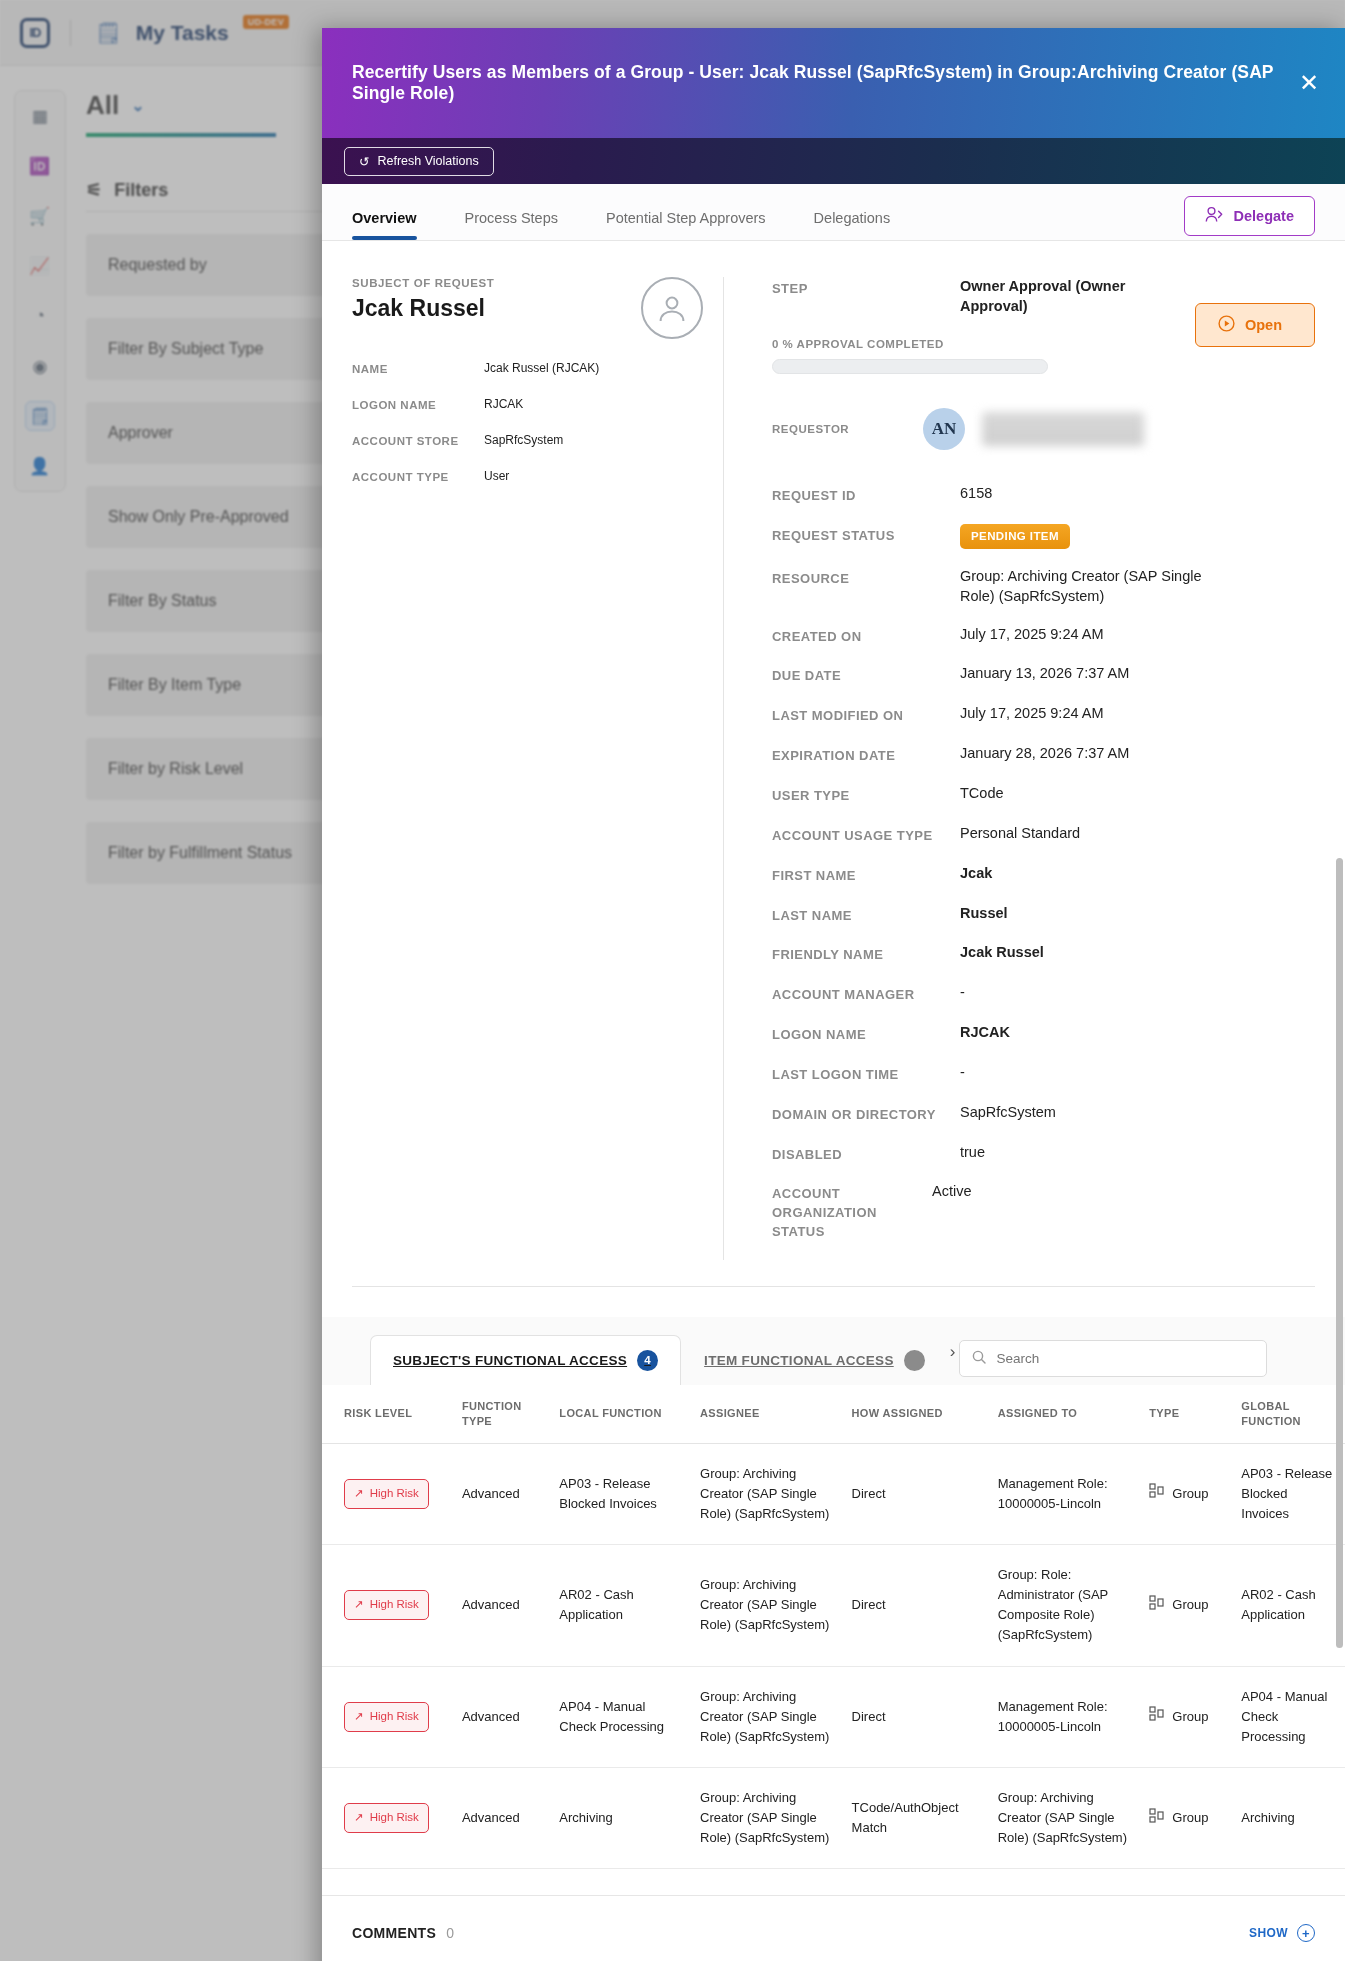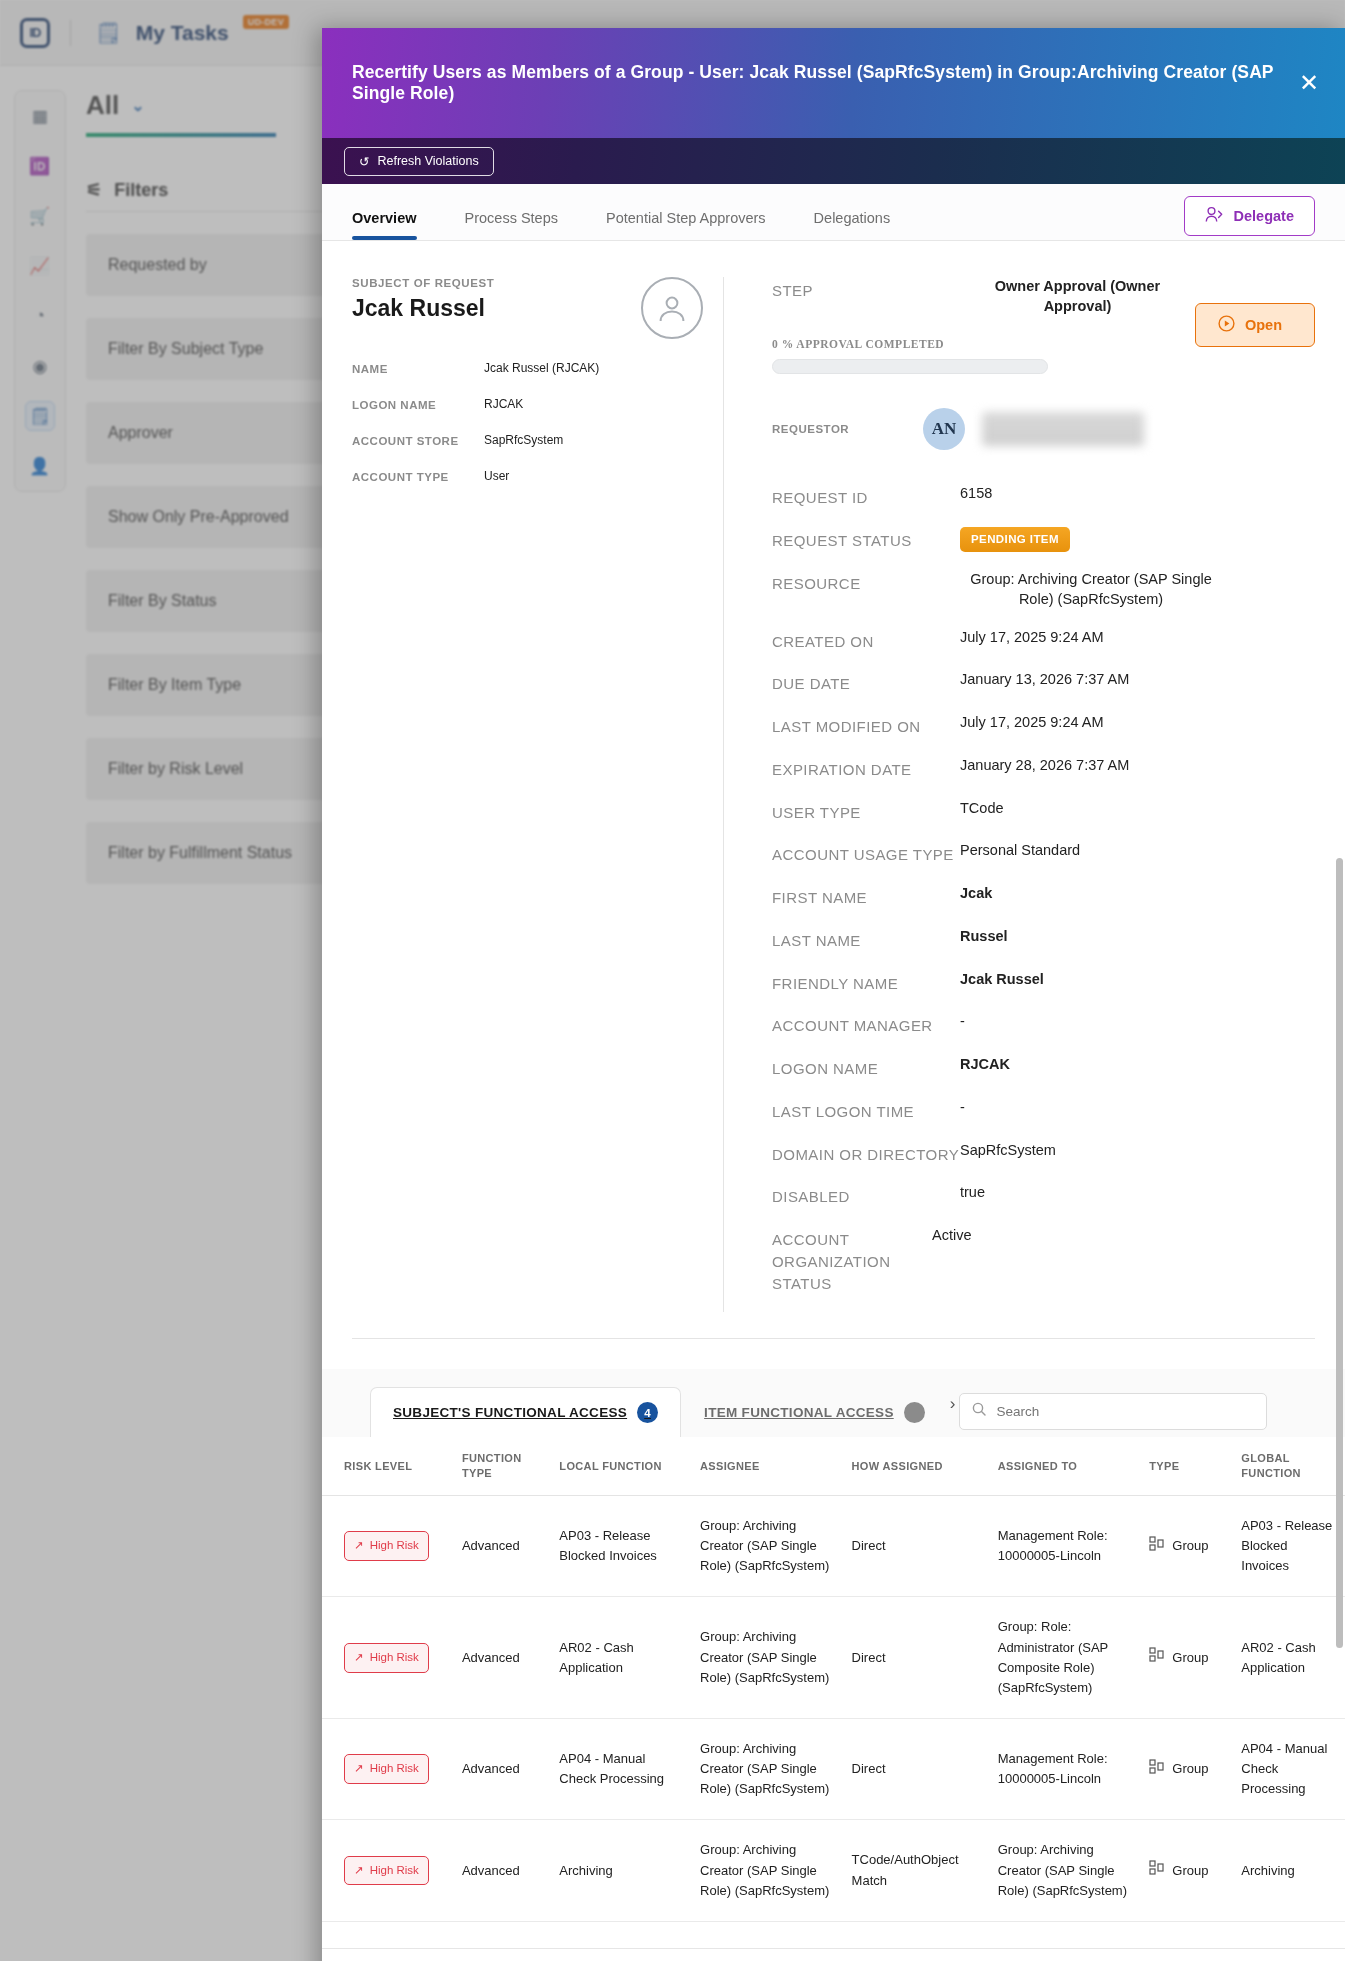--- a/index.html
+++ b/index.html
@@ -99,29 +99,29 @@
   .subj-label { font-size:11.5px; color:#8b8b8b; letter-spacing:.6px; font-weight:bold;}
   .subj-name { font-size:23px; color:#1a1a1a; font-weight:bold; margin-top:6px;}
   .avatar-circ { width:62px;height:62px;border:2px solid #a9aeb4;border-radius:50%;
      display:flex;align-items:center;justify-content:center;}
   .kv { display:flex; margin-top:22px; font-size:14px;}
   .kv .k { width:132px; color:#8b8b8b; font-size:11.5px; font-weight:bold; letter-spacing:.5px;
      padding-top:2px;}
   .kv .v { color:#222; font-size:12px;}
 
   .rk { display:flex; margin-bottom:18px; align-items:flex-start;}
-  .rk .k { width:188px; flex:0 0 188px; color:#8b8b8b; font-size:15px; font-weight:normal;
+  .rk .k { width:188px; flex:0 0 188px; color:#8b8b8b; font-size:13px; font-weight:bold;
      letter-spacing:.45px; padding-top:3px; line-height:1.45;}
-  .rk .v { color:#222; font-size:14.5px; line-height:1.35;text-align:center;}
+  .rk .v { color:#222; font-size:14.5px; line-height:1.35;}
   .rk .v.bold { font-weight:bold; }
   .rk .v.link { color:#2069c7; text-decoration:underline; cursor:pointer;}
 
   .step-row { display:flex; align-items:flex-start; }
   .step-left { flex:1; }
-  .prog-label { font-size:11.5px; color:#8b8b8b; font-weight:bold; letter-spacing:.5px; margin-top:22px;font-family:Liberation Serif, serif;}
+  .prog-label { font-size:11.5px; color:#8b8b8b; font-weight:bold; letter-spacing:.5px; margin-top:22px;}
   .prog-bar { width:276px; height:15px; border-radius:8px; background:#eceef0;
      border:1px solid #e2e4e6; margin-top:9px;}
   .open-btn { background:#ffe7cf; border:1px solid #e8720c; color:#e8720c;
      font-weight:bold; font-size:14.5px; border-radius:6px; padding:11px 32px 11px 22px;
      display:inline-flex; align-items:center; gap:10px; margin-top:26px; cursor:pointer;}
   .req-row { display:flex; align-items:center; margin-top:34px;gap:9px;}
   .req-k { width:120px; flex:0 0 120px; color:#8b8b8b; font-size:11.5px; font-weight:bold; letter-spacing:.5px;}
   .av-initials { width:42px;height:42px;border-radius:50%;background:#b9d1ea;color:#21364f;
      display:flex;align-items:center;justify-content:center;font-family:"Liberation Serif",serif;
      font-size:17px;font-weight:bold;margin-left:22px;}

